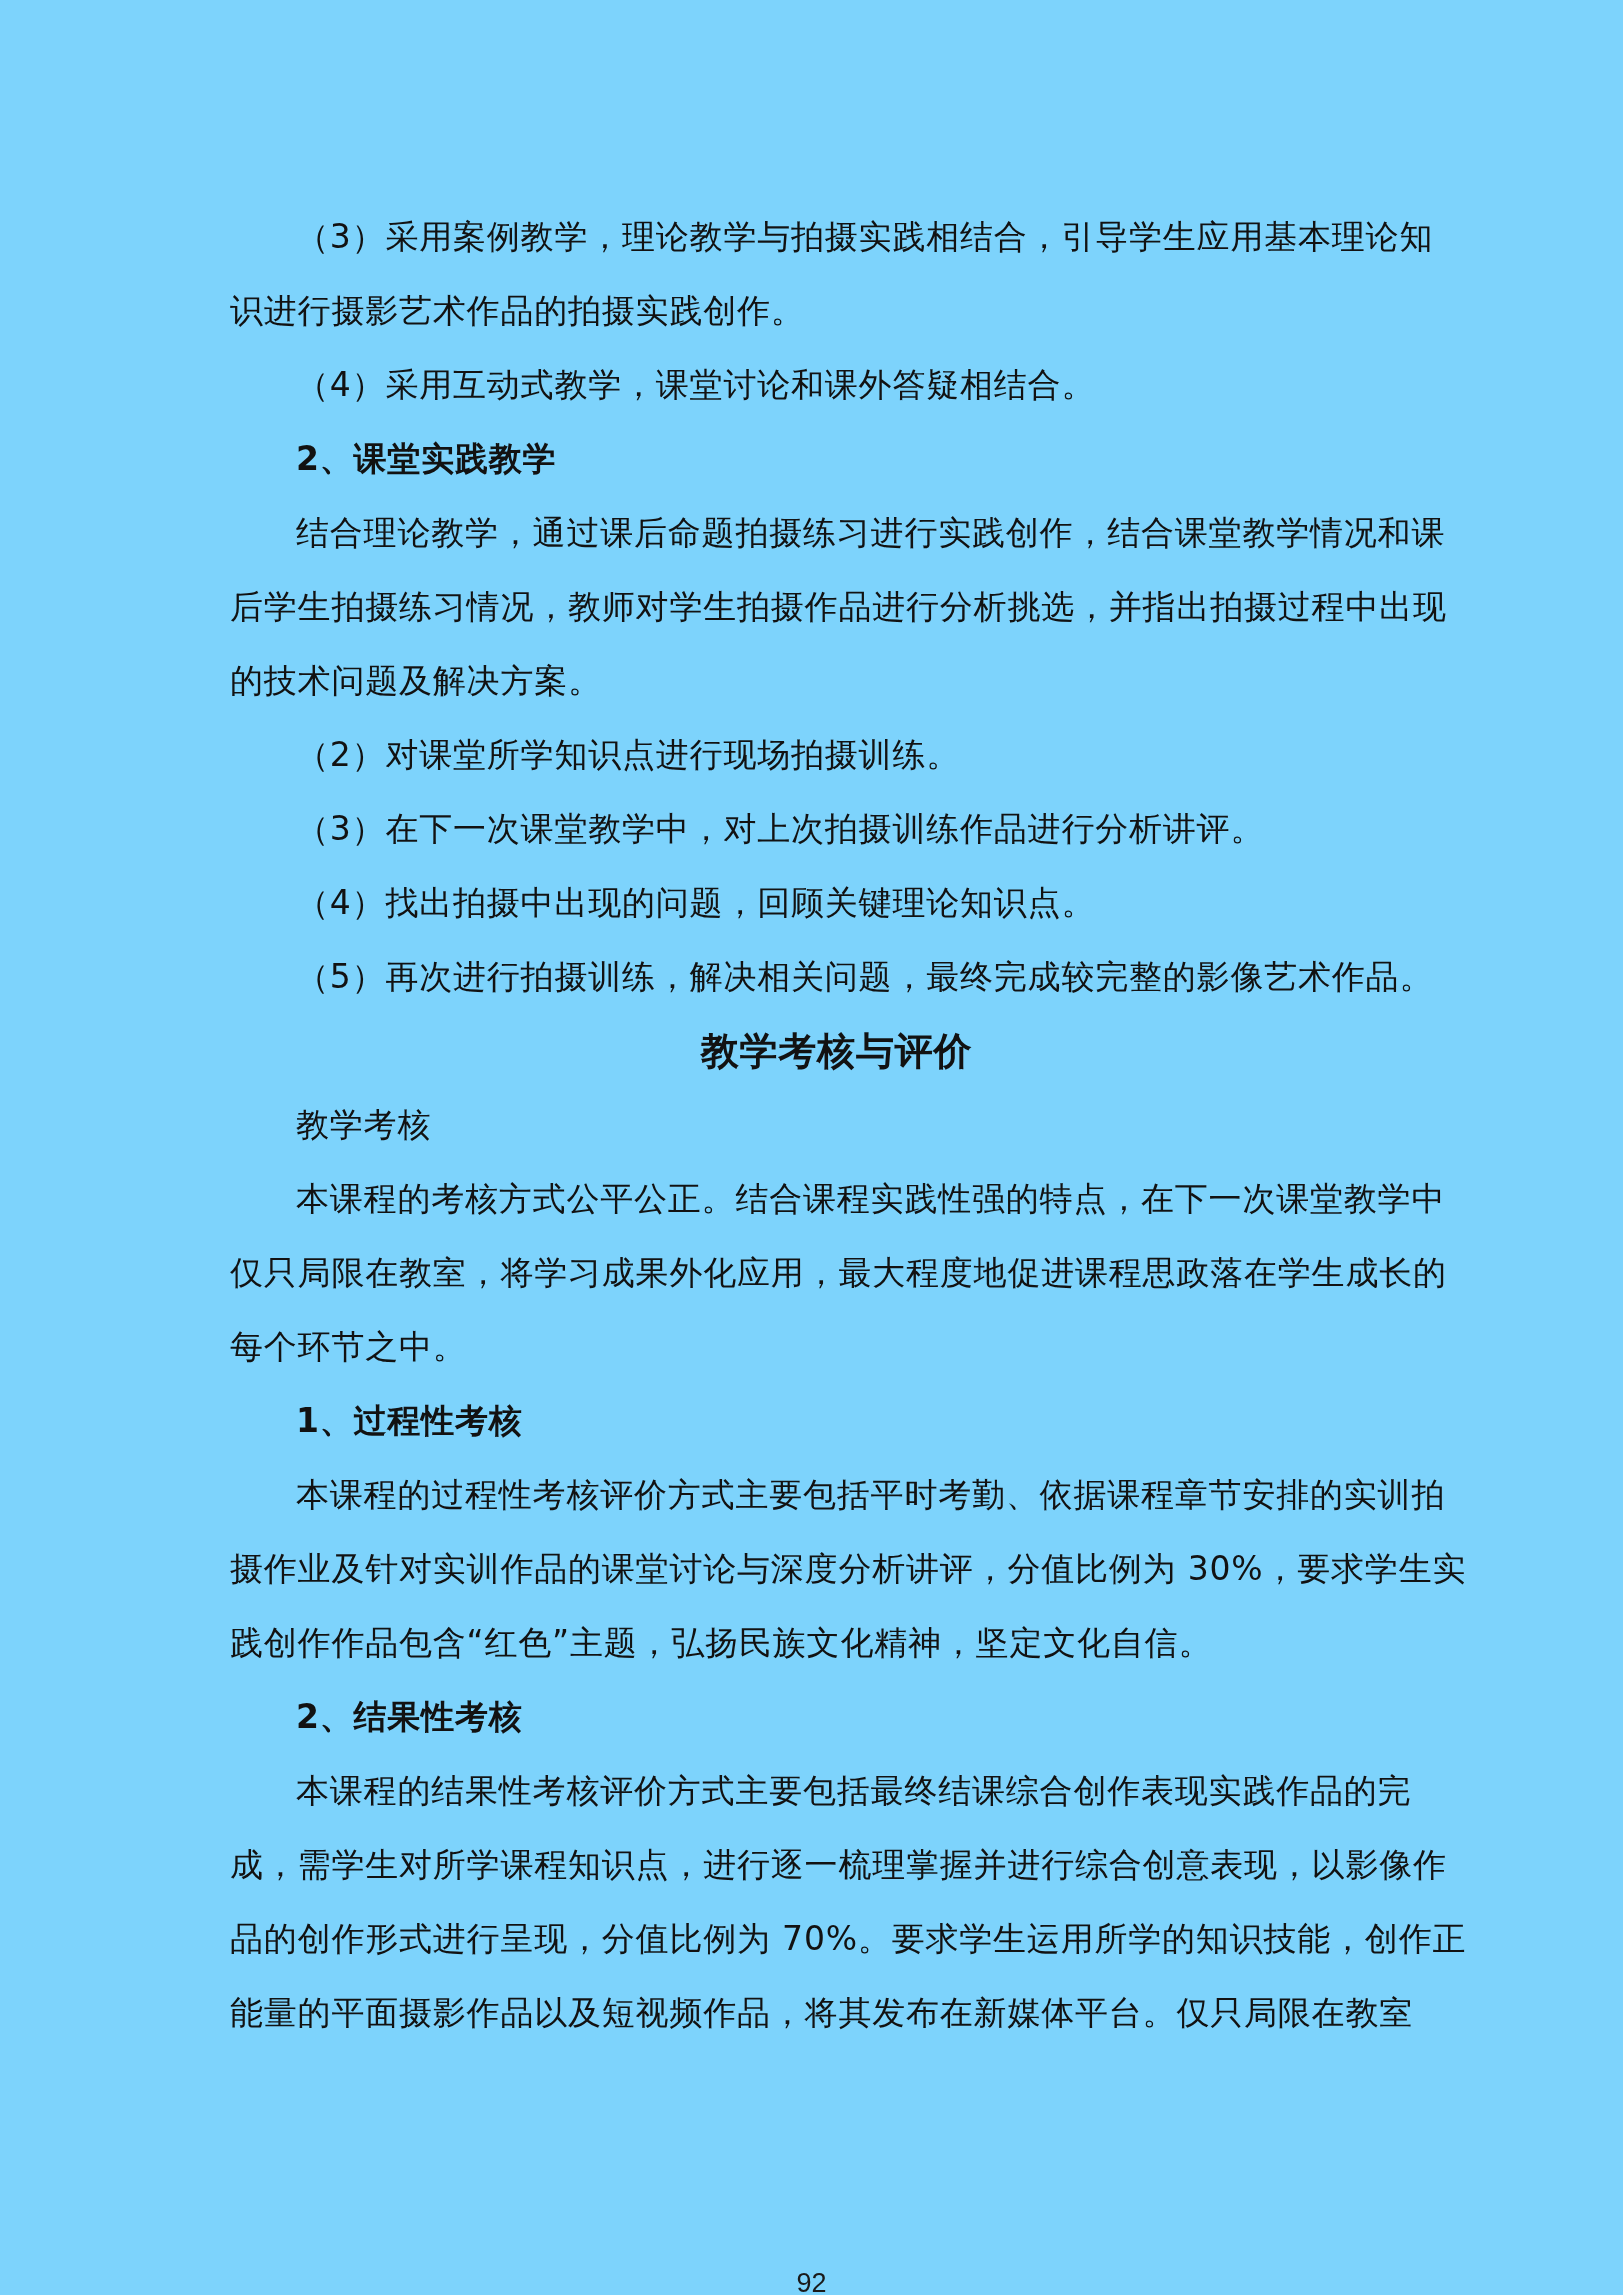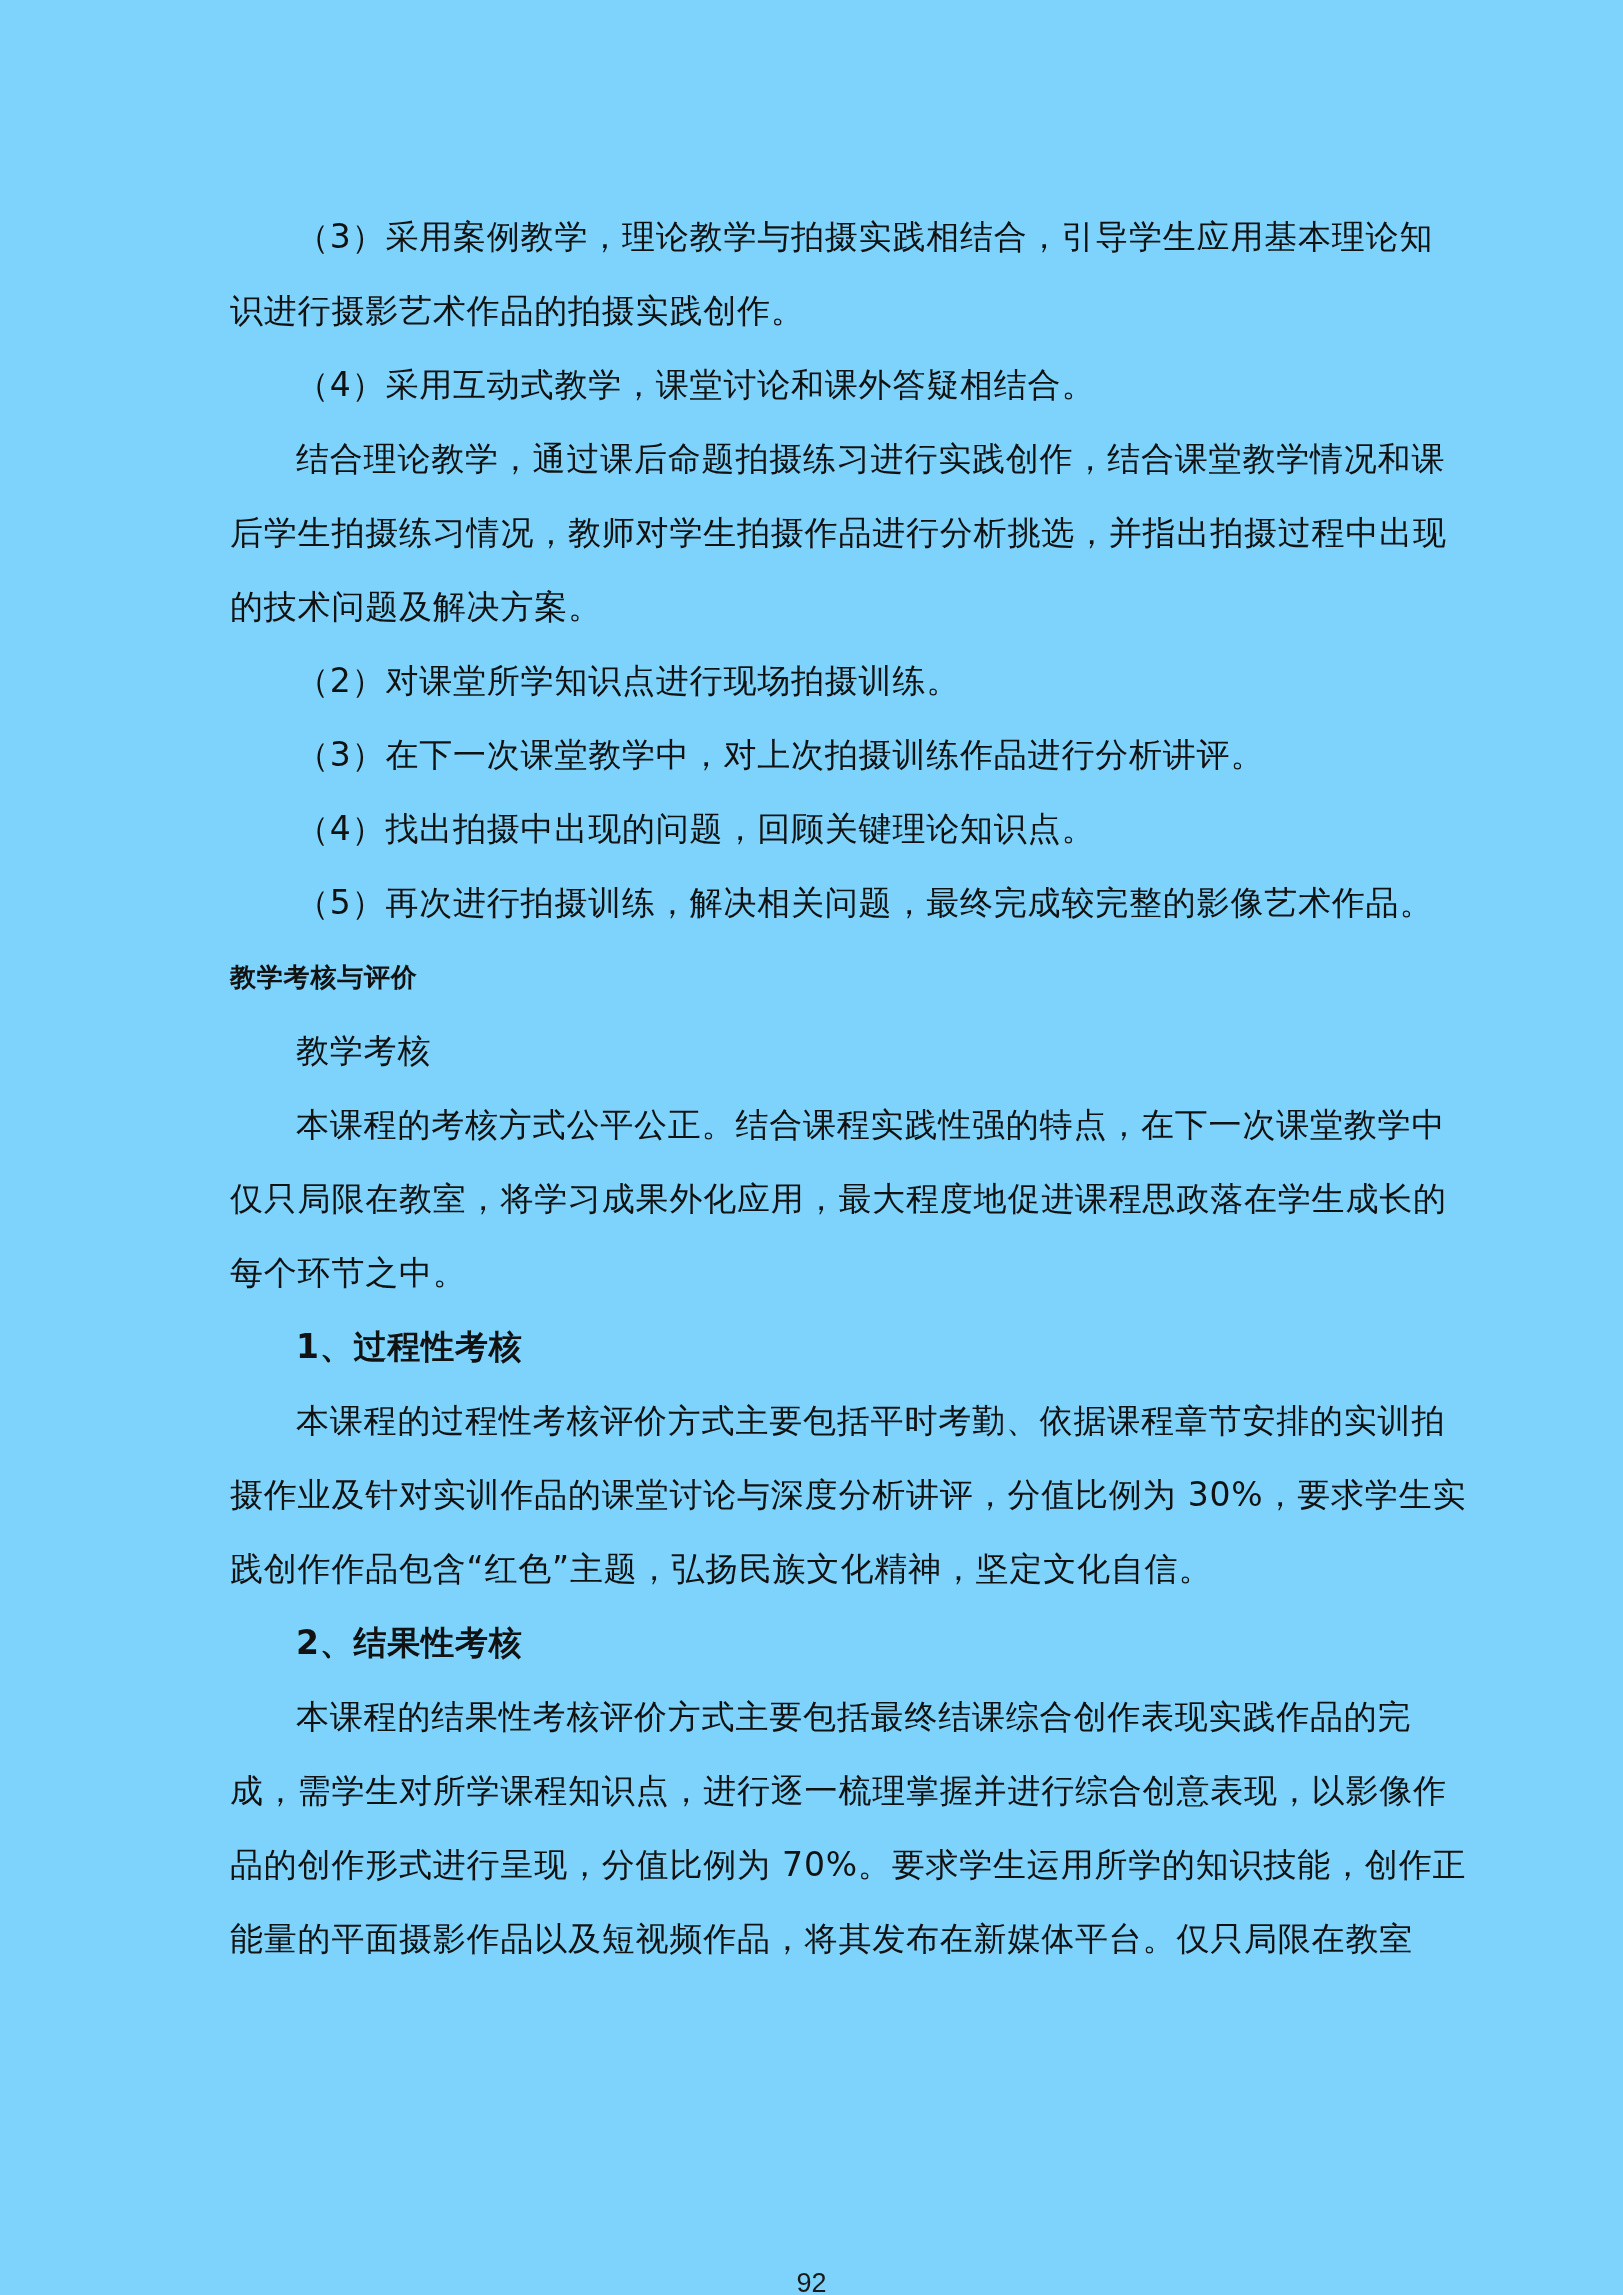--- a/index.html
+++ b/index.html
@@ -38,22 +38,22 @@
   }
   .heading {
     font-weight: bold;
     text-indent: 2em;
   }
   .subheading {
     text-indent: 2em;
   }
   .title {
     font-weight: bold;
-    font-size: 26px;
-    text-align: left;
+    font-size: 38px;
+    text-align: center;
     text-indent: 0;
     white-space: normal;
   }
   .pagenum {
     position: absolute;
     left: 0;
     right: 0;
     top: 2224px;
     text-align: center;
     font-family: "Liberation Sans", sans-serif;
@@ -63,20 +63,21 @@
   }
 </style>
 </head>
 <body>
 
 <div class="page">
   <div class="content">
     <div class="line indent">（3）采用案例教学，理论教学与拍摄实践相结合，引导学生应用基本理论知</div>
     <div class="line">识进行摄影艺术作品的拍摄实践创作。</div>
     <div class="line indent">（4）采用互动式教学，课堂讨论和课外答疑相结合。</div>
+    <div class="line heading">2、课堂实践教学</div>
     <div class="line indent">结合理论教学，通过课后命题拍摄练习进行实践创作，结合课堂教学情况和课</div>
     <div class="line">后学生拍摄练习情况，教师对学生拍摄作品进行分析挑选，并指出拍摄过程中出现</div>
     <div class="line">的技术问题及解决方案。</div>
     <div class="line indent">（2）对课堂所学知识点进行现场拍摄训练。</div>
     <div class="line indent">（3）在下一次课堂教学中，对上次拍摄训练作品进行分析讲评。</div>
     <div class="line indent">（4）找出拍摄中出现的问题，回顾关键理论知识点。</div>
     <div class="line indent">（5）再次进行拍摄训练，解决相关问题，最终完成较完整的影像艺术作品。</div>
     <div class="line title">教学考核与评价</div>
     <div class="line subheading">教学考核</div>
     <div class="line indent">本课程的考核方式公平公正。结合课程实践性强的特点，在下一次课堂教学中</div>

